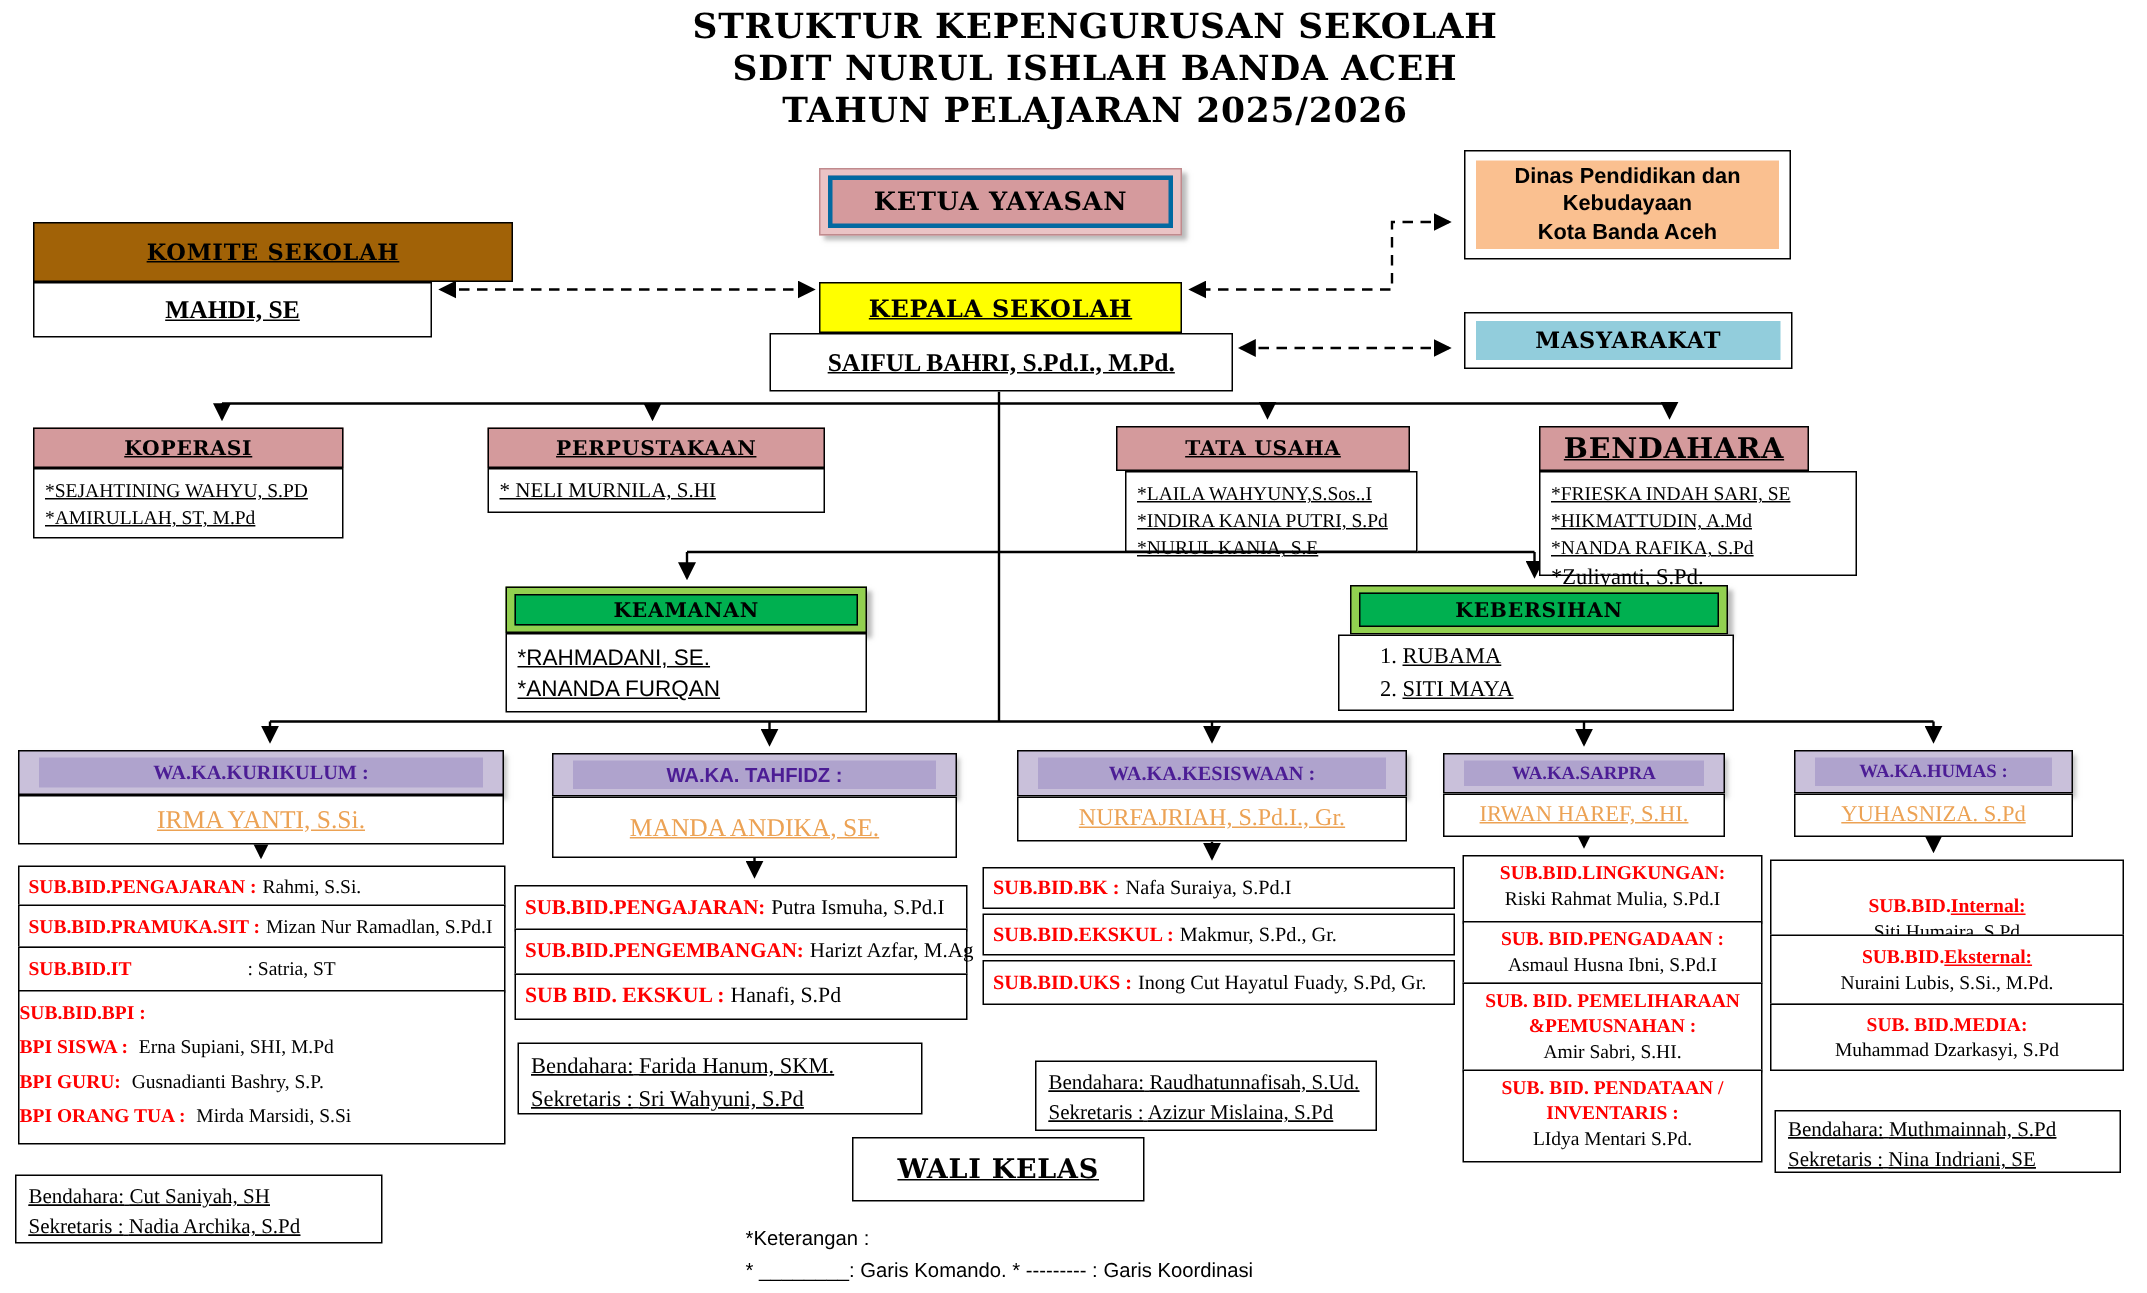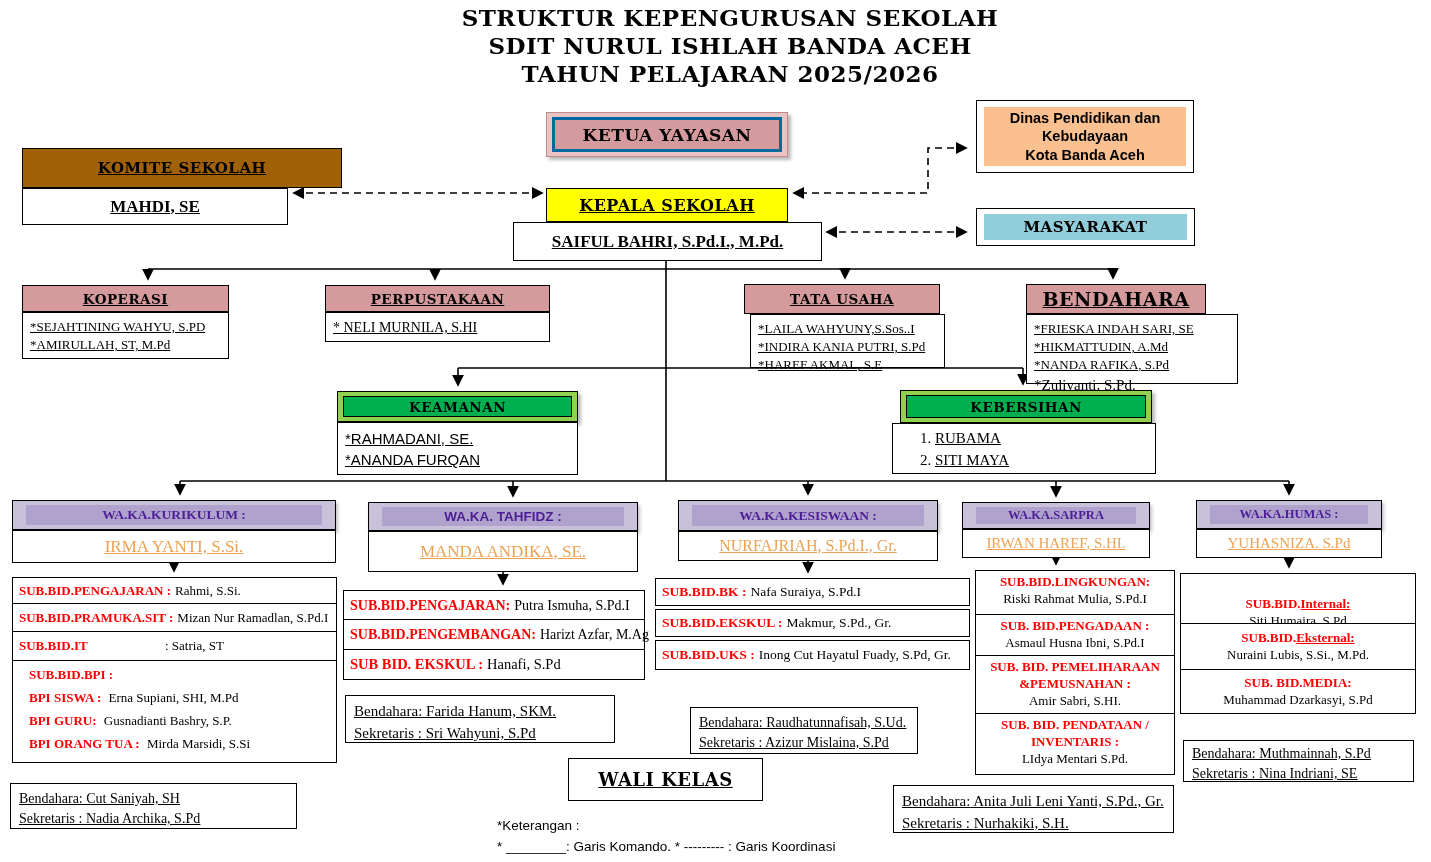--- a/index.html
+++ b/index.html
@@ -32,21 +32,21 @@
   .namebox{display:flex;align-items:center;justify-content:center;font-size:17px;}
   
   .lrow{position:relative;box-sizing:border-box;border:1.6px solid #000;background:#fff;
         display:flex;align-items:center;padding:2px 6px;font-size:13.5px;white-space:nowrap;}
   .lrow+.lrow{margin-top:-1.6px;}
   .gap3 .lrow+.lrow{margin-top:3px;}
   .lbl{color:#FF0000;font-weight:700;margin-right:4px;}
   .lbl-wide{display:inline-block;width:142px;}
   .crow{display:block;text-align:center;padding:3px 4px;white-space:normal;font-size:13px;line-height:1.3;}
   .crow .lbl{margin-right:0;}
-  .bpi-box{padding:6px 16px;display:block;white-space:nowrap;}
+  .bpi-box{padding:6px 0;display:block;white-space:nowrap;}
   .bpi-line{margin-bottom:7px;font-size:13px;}
   .bend{font-size:14px;line-height:1.45;padding:5px 8px;}
   .bend .bl{text-decoration:underline;}
   .bend.full .bv{text-decoration:underline;}
   ol.keb{margin:4px 0 0 0;padding-left:42px;font-size:15px;line-height:1.45;}
   svg.lines{position:absolute;left:0;top:0;pointer-events:none;}
 </style>
 </head>
 <body>
 
@@ -133,21 +133,21 @@
 
   <div class="box hdr fancy pinkhdr" style="left:325px;top:285px;width:225px;height:27px;font-size:13.5px;">PERPUSTAKAAN</div>
   <div class="box members" style="left:325px;top:312px;width:225px;height:30px;font-size:14px;">
     <div class="mline">* NELI MURNILA, S.HI</div>
   </div>
 
   <div class="box hdr fancy pinkhdr" style="left:744px;top:284px;width:196px;height:30px;font-size:13.5px;">TATA USAHA</div>
   <div class="box members" style="left:750px;top:314px;width:195px;height:54px;">
     <div class="mline">*LAILA WAHYUNY,S.Sos..I</div>
     <div class="mline">*INDIRA KANIA PUTRI, S.Pd</div>
-    <div class="mline">*HAREF AKMAL, S.E</div>
+    <div class="mline">*NURUL KANIA, S.E</div>
   </div>
 
   <div class="box hdr fancy pinkhdr" style="left:1026px;top:284px;width:180px;height:30px;font-size:19px;">BENDAHARA</div>
   <div class="box members" style="left:1026px;top:314px;width:212px;height:70px;">
     <div class="mline">*FRIESKA INDAH SARI, SE</div>
     <div class="mline">*HIKMATTUDIN, A.Md</div>
     <div class="mline">*NANDA RAFIKA, S.Pd</div>
     <div class="mline" style="font-size:15px;">*Zuliyanti, S.Pd.</div>
   </div>
 
@@ -193,21 +193,21 @@
       <span class="lbl lbl-wide">SUB.BID.IT</span>
       <span>: Satria, ST</span>
     </div>
     <div class="lrow bpi-box" style="height:103px;">
       <div class="bpi-line"><span class="lbl">SUB.BID.BPI  :</span><span></span></div>
       <div class="bpi-line"><span class="lbl">BPI SISWA :</span> <span>Erna Supiani, SHI, M.Pd</span></div>
       <div class="bpi-line"><span class="lbl">BPI GURU:</span> <span>Gusnadianti Bashry, S.P.</span></div>
       <div class="bpi-line"><span class="lbl">BPI ORANG TUA :</span> <span>Mirda Marsidi, S.Si</span></div>
     </div>
   </div>
-  <div class="box bend full" style="left:10px;top:783px;width:287px;height:46px;">
+  <div class="box bend full" style="left:10px;top:783px;width:245px;height:46px;">
     <div><span class="bl">Bendahara:</span> <span class="bv">Cut Saniyah, SH</span></div>
     <div><span class="bl">Sekretaris :</span> <span class="bv">Nadia Archika, S.Pd</span></div>
   </div>
 
   <div class="box lav-outer" style="left:368px;top:502px;width:270px;height:29px;">
     <div class="lav-inner">
         <span class="red sans" style="font-size:13.5px;">WA.KA. TAHFIDZ :</span>
       </div>
   </div>
   <div class="box namebox orange" style="left:368px;top:531px;width:270px;height:41px;">MANDA ANDIKA, SE.</div>
@@ -275,24 +275,20 @@
     </div>
     <div class="lrow crow" style="height:60px;">
       <span class="lbl">SUB. BID. PEMELIHARAAN &amp;PEMUSNAHAN :</span><br>
       <span>Amir Sabri, S.HI.</span>
     </div>
     <div class="lrow crow" style="height:62px;">
       <span class="lbl">SUB. BID. PENDATAAN / INVENTARIS :</span><br>
       <span>LIdya Mentari S.Pd.</span>
     </div>
   </div>
-  <div class="box bend" style="left:893px;top:785px;width:281px;height:48px;font-size:15px;">
-    <div><span class="bl">Bendahara:</span> <span class="bv">Anita Juli Leni Yanti, S.Pd., Gr.</span></div>
-    <div><span class="bl">Sekretaris :</span> <span class="bv">Nurhakiki, S.H.</span></div>
-  </div>
 
   <div class="box lav-outer" style="left:1196px;top:500px;width:186px;height:29px;">
     <div class="lav-inner">
         <span class="red" style="font-size:12.5px;">WA.KA.HUMAS :</span>
       </div>
   </div>
   <div class="box namebox orange" style="left:1196px;top:529px;width:186px;height:29px;font-size:15px;">YUHASNIZA. S.Pd</div>
 
   <div style="position:absolute;left:1180px;top:573px;width:236px;">
     <div class="lrow crow" style="height:52px;padding-top:22px;">

